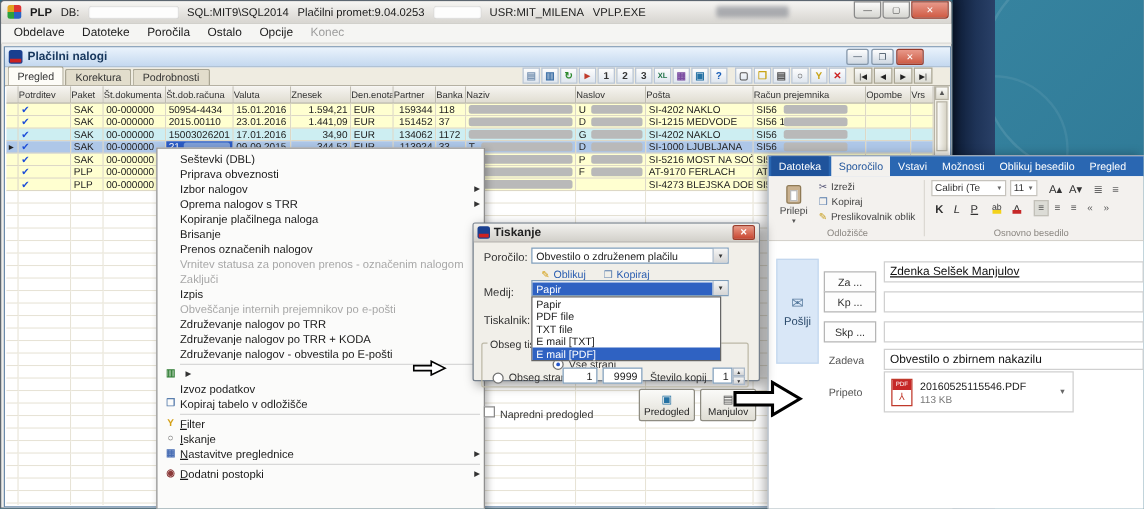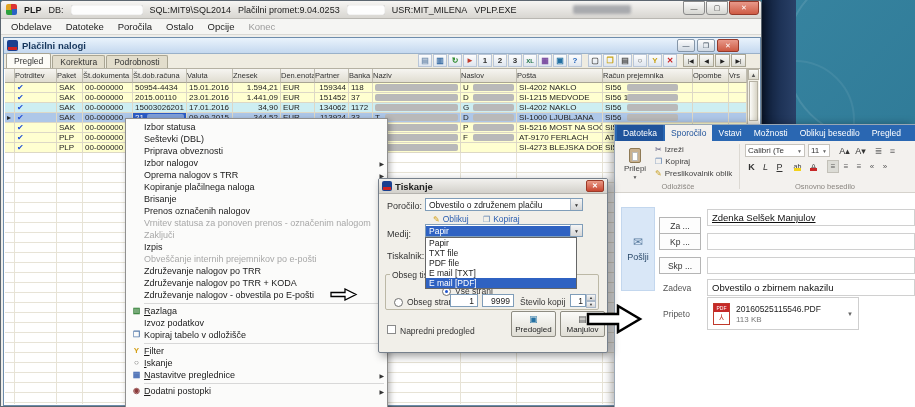--- a/index.html
+++ b/index.html
@@ -71,21 +71,21 @@
 .ci{height:12px;display:flex;align-items:center;padding:0 3px;font-size:9px;color:#1a1a1a;}
 .ci .ic{flex:0 0 15px;text-align:center;font-size:8px;font-weight:bold;line-height:12px;}
 .ci .lbl{flex:1;white-space:nowrap;overflow:hidden;}
 .ci .sub{flex:0 0 9px;font-size:6px;color:#333;text-align:right;}
 .ci.dis{color:#a8a8a8;}
 .ci.hl{background:#3a6fd8;color:#fff;}
 .ci.hl .sub{color:#fff;}
 .csep{height:4px;position:relative;}
 .csep::after{content:"";position:absolute;left:18px;right:3px;top:50%;border-top:1px solid #d8d8d8;}
 
-.dlg{position:absolute;left:378px;top:178px;width:230px;height:175px;background:#f1efe9;border:1px solid #76808c;border-radius:2px;box-shadow:3px 3px 9px rgba(0,0,0,.4);z-index:40;}
+.dlg{position:absolute;left:378px;top:178px;width:230px;height:127px;background:#f1efe9;border:1px solid #76808c;border-radius:2px;box-shadow:3px 3px 9px rgba(0,0,0,.4);z-index:40;}
 .dtitle{height:15px;background:linear-gradient(#f2f1ee,#d2d0ca);display:flex;align-items:center;gap:3px;padding:0 3px;border-bottom:1px solid #b5b3ae;font-weight:bold;font-size:9.5px;color:#222;}
 .dtitle .mit{width:10px;height:10px;background:#1a3f8f;border-radius:2px;position:relative;flex:0 0 10px;}
 .dtitle .mit::after{content:"";position:absolute;left:1px;right:1px;bottom:1px;height:3px;background:#c22;}
 .dclose{margin-left:auto;width:18px;height:12px;background:linear-gradient(#ea9a86,#c84631);border:1px solid #9c3a28;border-radius:2px;color:#fff;font-size:7px;display:flex;align-items:center;justify-content:center;}
 .dbody{position:relative;height:160px;font-size:9px;}
 .dlabel{position:absolute;color:#333;white-space:nowrap;}
 .combo{position:absolute;height:13px;background:#fff;border:1px solid #7f9db9;display:flex;align-items:center;font-size:8.5px;}
 .combo .val{flex:1;padding:0 3px;white-space:nowrap;overflow:hidden;}
 .combo.focus .val{background:#2f62c2;color:#fff;}
 .combo .cb{width:12px;height:100%;background:linear-gradient(#f5f5f5,#d5d5d5);border-left:1px solid #aab8c8;display:flex;align-items:center;justify-content:center;font-size:5px;color:#333;}
@@ -864,25 +864,20 @@
         <div class="sthumb"></div>
         <div class="sfill"></div>
         <div class="sar sdown">▼</div>
       </div>
     </div>
   </div>
 
   <div class="ctx" id="ctxmenu">
       <div class="ci">
         <div class="ic"></div>
-        <div class="lbl">Izbor statusa</div>
-        <div class="sub"></div>
-      </div>
-      <div class="ci">
-        <div class="ic"></div>
         <div class="lbl">Seštevki (DBL)</div>
         <div class="sub"></div>
       </div>
       <div class="ci">
         <div class="ic"></div>
         <div class="lbl">Priprava obveznosti</div>
         <div class="sub"></div>
       </div>
       <div class="ci">
         <div class="ic"></div>
@@ -940,21 +935,20 @@
         <div class="sub"></div>
       </div>
       <div class="ci">
         <div class="ic"></div>
         <div class="lbl">Združevanje nalogov - obvestila po E-pošti</div>
         <div class="sub"></div>
       </div>
       <div class="csep"></div>
       <div class="ci">
         <div class="ic" style="color: rgb(46, 125, 50);">▥</div>
-        <div class="lbl"><u>R</u>azlaga</div>
         <div class="sub">▶</div>
       </div>
       <div class="ci">
         <div class="ic"></div>
         <div class="lbl">Izvoz podatkov</div>
         <div class="sub"></div>
       </div>
       <div class="ci">
         <div class="ic" style="color: rgb(91, 127, 174);">❒</div>
         <div class="lbl">Kopiraj tabelo v odložišče</div>
@@ -1004,22 +998,22 @@
         <span class="lic" style="color:#5b7fae;">❒</span>
         <span>Kopiraj</span>
       </div>
       <span class="dlabel" style="left:8px;top:35px;">Medij:</span>
       <div class="combo focus" style="left:46px;top:30px;width:158px;">
         <span class="val">Papir</span>
         <span class="cb">▼</span>
       </div>
       <div class="ddlist" id="ddlist">
           <div class="ddi">Papir</div>
+          <div class="ddi">PDF file</div>
           <div class="ddi">TXT file</div>
-          <div class="ddi">PDF file</div>
           <div class="ddi">E mail [TXT]</div>
           <div class="ddi sel">E mail [PDF]</div>
         </div>
       <span class="dlabel" style="left:8px;top:57px;">Tiskalnik:</span>
       <div class="gb">
         <span class="gt">Obseg tiskanja</span>
         <div class="radio" style="left:8px;top:11px;margin-left:48px;">
           <span class="rdot on"></span>
           <span>Vse strani</span>
         </div>

